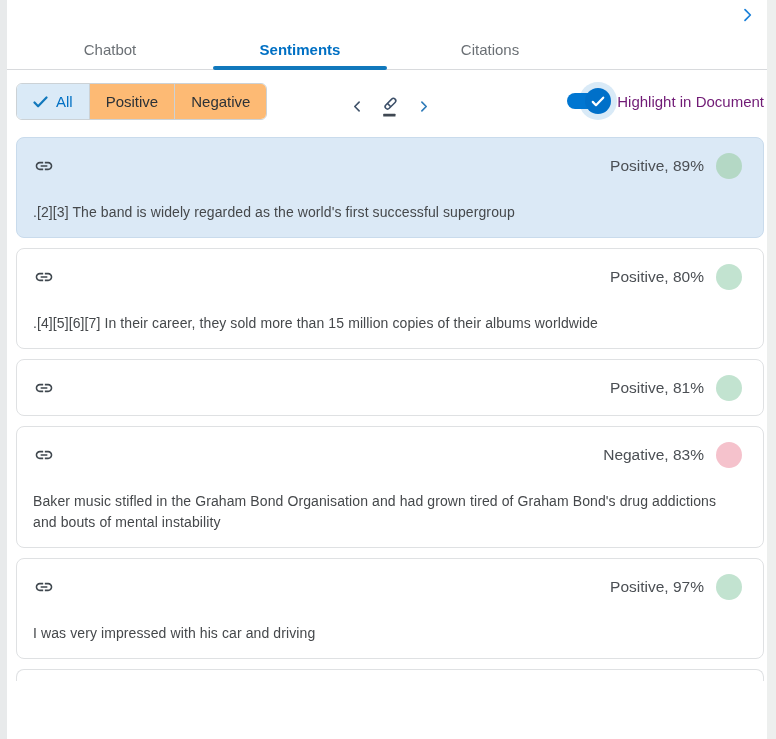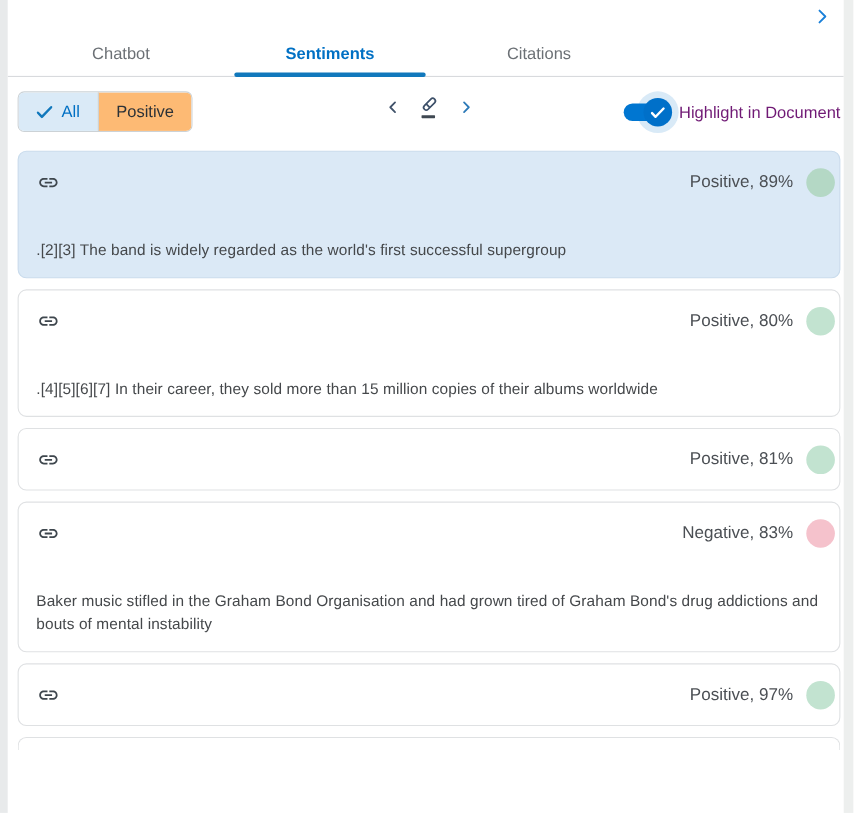--- a/index.html
+++ b/index.html
@@ -31,21 +31,21 @@
     font-family: inherit; font-size: 15px; color: #6b7075;
     position: relative; display: flex; align-items: center; justify-content: center; margin-left: 16px;
   }
   .tab.active { color: #0070c4; font-weight: bold; }
   .tab.active::after {
     content: ""; position: absolute; left: 0; right: 0; bottom: -1px; height: 4px;
     background: #1178bc; border-radius: 2px;
   }
 
   
-  .toolbar { margin: 13px 3px 0 9px; height: 37px; position: relative; display: flex; align-items: flex-start; }
+  .toolbar { margin: 13px 3px 0 9px; height: 37px; position: relative; display: flex; align-items: flex-end; }
   .segmented { display: flex; border: 1px solid #ccd2d6; border-radius: 6px; overflow: hidden; background: #fff; }
   .seg-btn {
     height: 35px; padding: 0 16px; background: #fdba74; border: none; cursor: pointer;
     font-family: inherit; font-size: 15px; color: #2c3237;
     display: flex; align-items: center; gap: 8px;
   }
   .seg-btn + .seg-btn { border-left: 1px solid #ccd2d6; }
   .seg-btn.selected { background: #daeaf7; color: #0070c4; }
 
   .center-nav { position: absolute; left: 50%; transform: translateX(-50%); display: flex; align-items: center; gap: 9px; }
@@ -58,34 +58,34 @@
   .toggle .track { position: absolute; left: 0; top: 11px; width: 38px; height: 16px; border-radius: 8px; background: #0076d1; }
   .toggle .knob {
     position: absolute; left: 18px; top: 6px; width: 26px; height: 26px; border-radius: 50%;
     background: #0070c9; display: flex; align-items: center; justify-content: center;
   }
   .toggle-label { font-size: 15px; color: #701a75; margin-left: 10px; white-space: nowrap; }
 
   
   .cards { margin: 17px 3px 0 9px; display: flex; flex-direction: column; gap: 10px; }
   .card {
-    border: 1px solid #dfe1e3; border-radius: 8px; background: #fff; padding: 15px 4px 14px 16px;
+    border: 1px solid #dfe1e3; border-radius: 8px; background: #fff; padding: 15px 21px 14px 16px;
     cursor: pointer;
   }
   .card.selected { background: #dbe9f6; border-color: #c9dbec; }
   .card-head { display: flex; align-items: center; }
   .link-btn { background: transparent; border: none; cursor: pointer; padding: 0; width: 22px; height: 22px;
     display: flex; align-items: center; justify-content: center; }
   .card-head .spacer { flex: 1; }
   .sent-label { font-size: 15.5px; color: #4b4f54; }
   .dot { width: 26px; height: 26px; border-radius: 50%; margin-left: 12px; flex: none; }
   .dot.positive { background: #c2e3d0; }
   .card.selected .dot.positive { background: #b4d8c5; }
   .dot.negative { background: #f5c2cc; }
-  .card-text { margin-top: 38px; font-size: 14px; line-height: 21px; color: #45484b; letter-spacing: 0.1px; }
+  .card-text { margin-top: 23px; font-size: 14px; line-height: 21px; color: #45484b; letter-spacing: 0.1px; }
   .card-partial { height: 12px; border: 1px solid #dfe1e3; border-bottom: none;
     border-radius: 8px 8px 0 0; background: #fff; }
 
   svg { display: block; }
 </style>
 </head>
 <body>
 
 <div class="edge-strip edge-left"></div>
 <div class="edge-strip edge-right"></div>
@@ -112,20 +112,21 @@
     <div class="segmented">
       <button class="seg-btn selected">
         <span>
           <svg width="15" height="12" viewBox="0 0 15 12" fill="none" stroke="#1178bc" stroke-width="2.2" stroke-linecap="round" stroke-linejoin="round">
               <path d="M1.5 6.5l3.6 3.8L13.5 1.5"></path>
             </svg>
         </span>
         <span>All</span>
       </button>
       <button class="seg-btn">Positive</button>
+      <button class="seg-btn">Negative</button>
     </div>
 
     <div class="center-nav">
       <button class="nav-btn">
         <span>
           <svg width="13" height="13" viewBox="0 0 24 24" fill="none" stroke="#41536a" stroke-width="3" stroke-linecap="round" stroke-linejoin="round">
               <path d="M15 4l-8 8 8 8"></path>
             </svg>
         </span>
       </button>
@@ -226,18 +227,19 @@
       <div class="card-head">
         <button class="link-btn">
           <svg width="20" height="20" viewBox="0 0 24 24" fill="#3f474e">
               <path d="M3.9 12c0-1.71 1.39-3.1 3.1-3.1h4V7H7c-2.76 0-5 2.24-5 5s2.24 5 5 5h4v-1.9H7c-1.71 0-3.1-1.39-3.1-3.1zM8 13h8v-2H8v2zm9-6h-4v1.9h4c1.71 0 3.1 1.39 3.1 3.1s-1.39 3.1-3.1 3.1h-4V17h4c2.76 0 5-2.24 5-5s-2.24-5-5-5z"></path>
             </svg>
         </button>
         <span class="spacer"></span>
         <span class="sent-label">Positive, 97%</span>
         <span class="dot positive"></span>
       </div>
+      <div class="card-text">I was very impressed with his car and driving</div>
     </div>
 
     <div class="card-partial"></div>
 
   </div>
 </div>
 
 </body></html>

